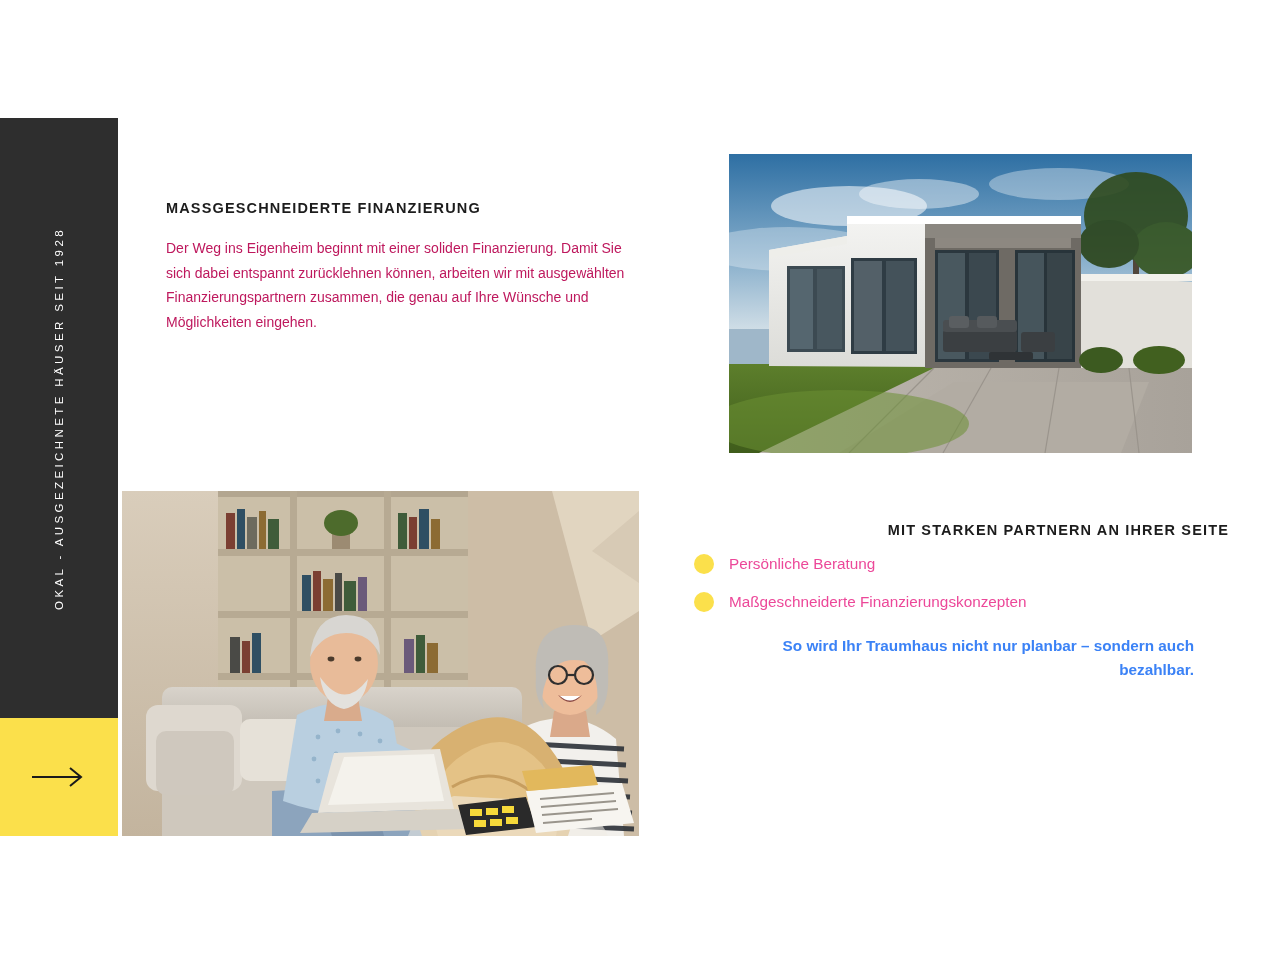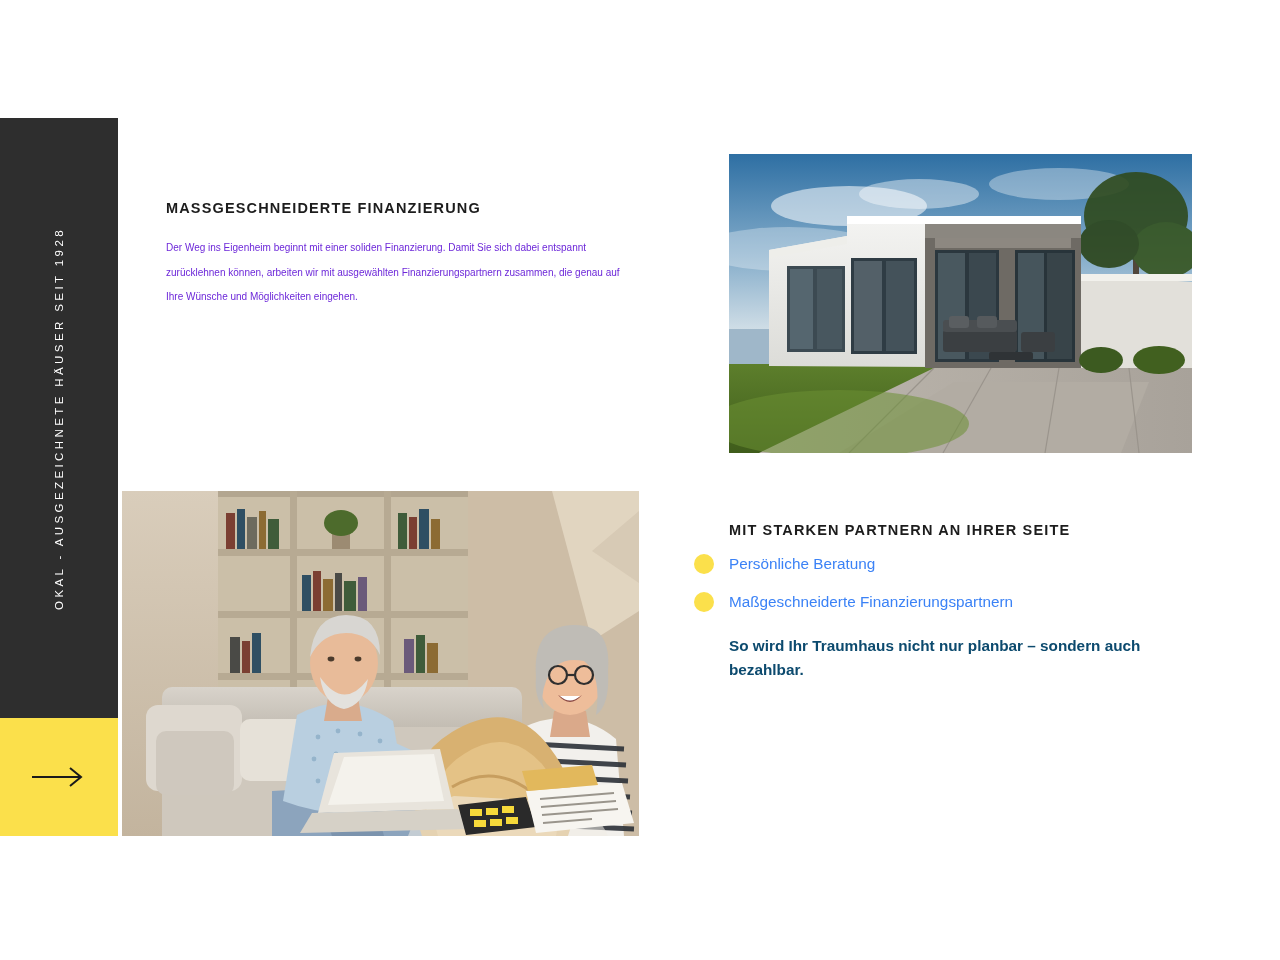--- a/index.html
+++ b/index.html
@@ -70,24 +70,24 @@
     margin-top: 48px;
   }
   .heading {
     font-size: 14.5px;
     font-weight: bold;
     letter-spacing: 1.15px;
     margin: 0 0 20px 0;
     color: #1c1c1c;
   }
   .para {
-    font-size: 10px;
+    font-size: 14px;
     line-height: 24.6px;
     margin: 0 0 22px 0;
-    color: #6d28d9;
+    color: #be185d;
     font-weight: 400;
   }
   .para:last-child { margin-bottom: 0; }
 
   
   .img-house {
     position: absolute;
     left: 729px;
     top: 154px;
     width: 463px;
@@ -108,49 +108,50 @@
   
   .scene { position: absolute; inset: 0; }
 
   
   .partners {
     position: absolute;
     left: 729px;
     top: 522px;
     width: 500px;
   }
-  .partners .heading { margin-bottom: 16px; }
+  .partners .heading { margin-bottom: 16px; text-align: right; }
   .bullet-list {
     list-style: none;
     margin: 0;
     padding: 0;
   }
   .bullet-list li {
     display: flex;
     align-items: center;
     margin-bottom: 18px;
     font-size: 15.3px;
-    color: #3b82f6;
+    color: #ec4899;
   }
   .dot {
     width: 20px;
     height: 20px;
     border-radius: 50%;
     background: #fbe04b;
     flex: 0 0 20px;
     margin-left: -35px;
     margin-right: 15px;
   }
   .closing {
     font-size: 15.3px;
     line-height: 24px;
     font-weight: bold;
     margin: 22px 0 0 0;
-    color: #0c4a6e;
+    color: #3b82f6;
     max-width: 465px;
+    text-align: right;
   }
 </style>
 </head>
 <body>
 
 <div class="sidebar">
   <div class="sidebar-label">
     <span>OKAL - AUSGEZEICHNETE HÄUSER SEIT 1928</span>
   </div>
 </div>
@@ -437,17 +438,17 @@
 
 <div class="partners">
   <h3 class="heading">MIT STARKEN PARTNERN AN IHRER SEITE</h3>
   <ul class="bullet-list">
     <li>
       <span class="dot"></span>
       <span>Persönliche Beratung</span>
     </li>
     <li>
       <span class="dot"></span>
-      <span>Maßgeschneiderte Finanzierungspartnern</span>
+      <span>Maßgeschneiderte Finanzierungskonzepten</span>
     </li>
   </ul>
   <p class="closing">So wird Ihr Traumhaus nicht nur planbar – sondern auch bezahlbar.</p>
 </div>
 
 </body></html>

